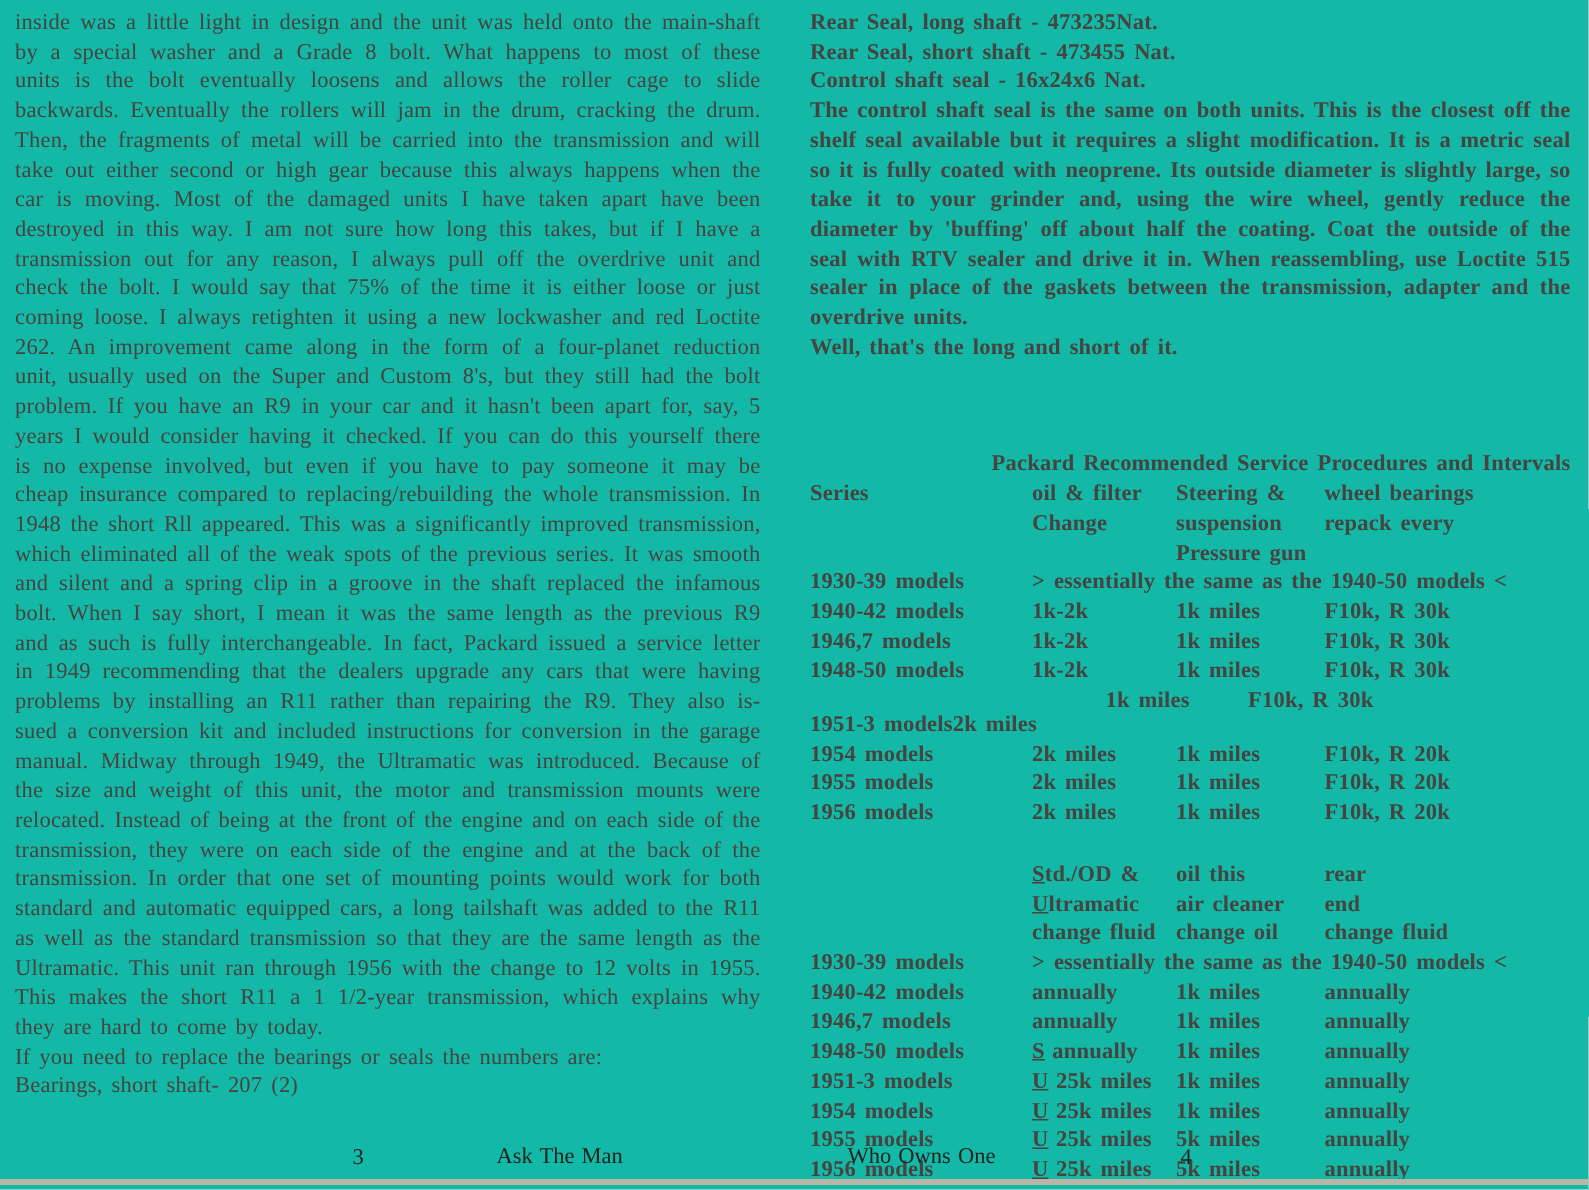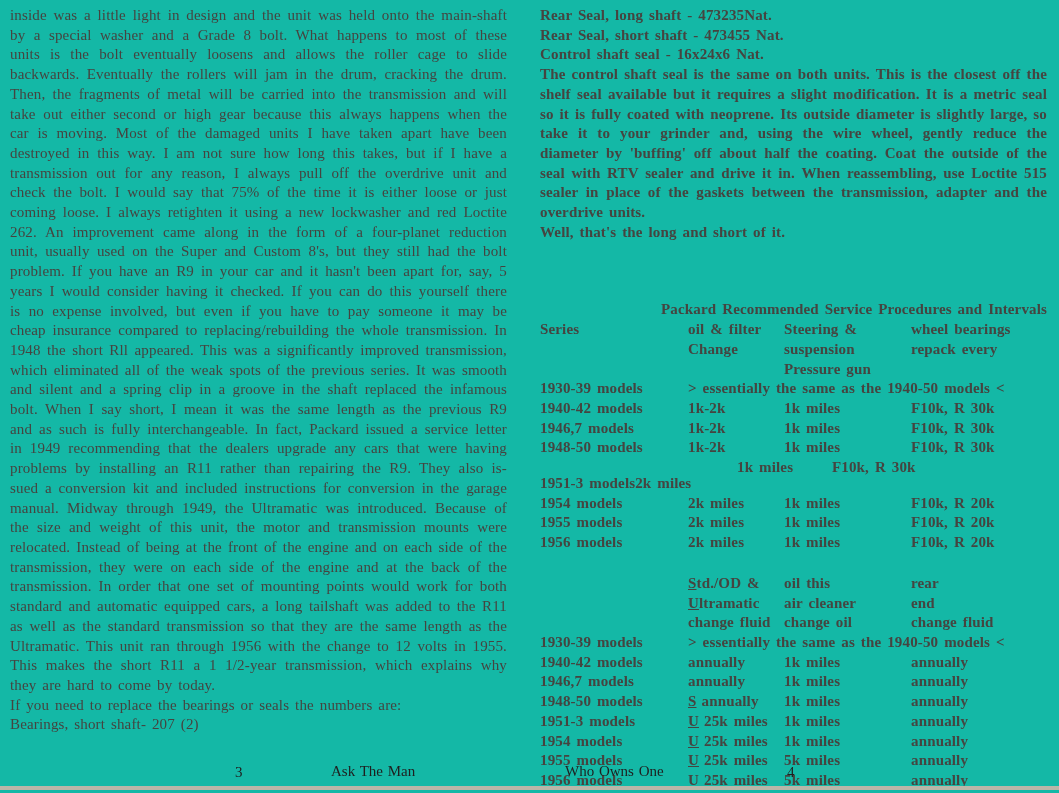--- a/index.html
+++ b/index.html
@@ -19,21 +19,21 @@
   .col.left{left:10px;width:497px;}
   .col.right{left:540px;width:507px;font-weight:bold;}
   p.body{margin:0;}
   .just{text-align:justify;}
   .line{white-space:nowrap;}
   .table-title{margin-top:58px;text-align:right;}
   .trow{display:flex;align-items:flex-start;}
   .c1{width:148px;flex:none;}
   .c2{width:96px;flex:none;}
   .c3{width:99px;flex:none;}
-  .c4{flex:1;margin-left:28px;}
+  .c4{flex:1;}
   .cspan{flex:1;}
   .m1{width:197px;flex:none;white-space:nowrap;margin-top:16px;}
   .m2{width:95px;flex:none;}
   .m3{flex:1;}
   .t2start{margin-top:21px;}
   .u-joined{text-decoration:underline;}
   .u-letter{text-decoration:underline;}
   .u-letter:not(:empty){margin-right:5px;}
   .footer-item{
     position:absolute;

